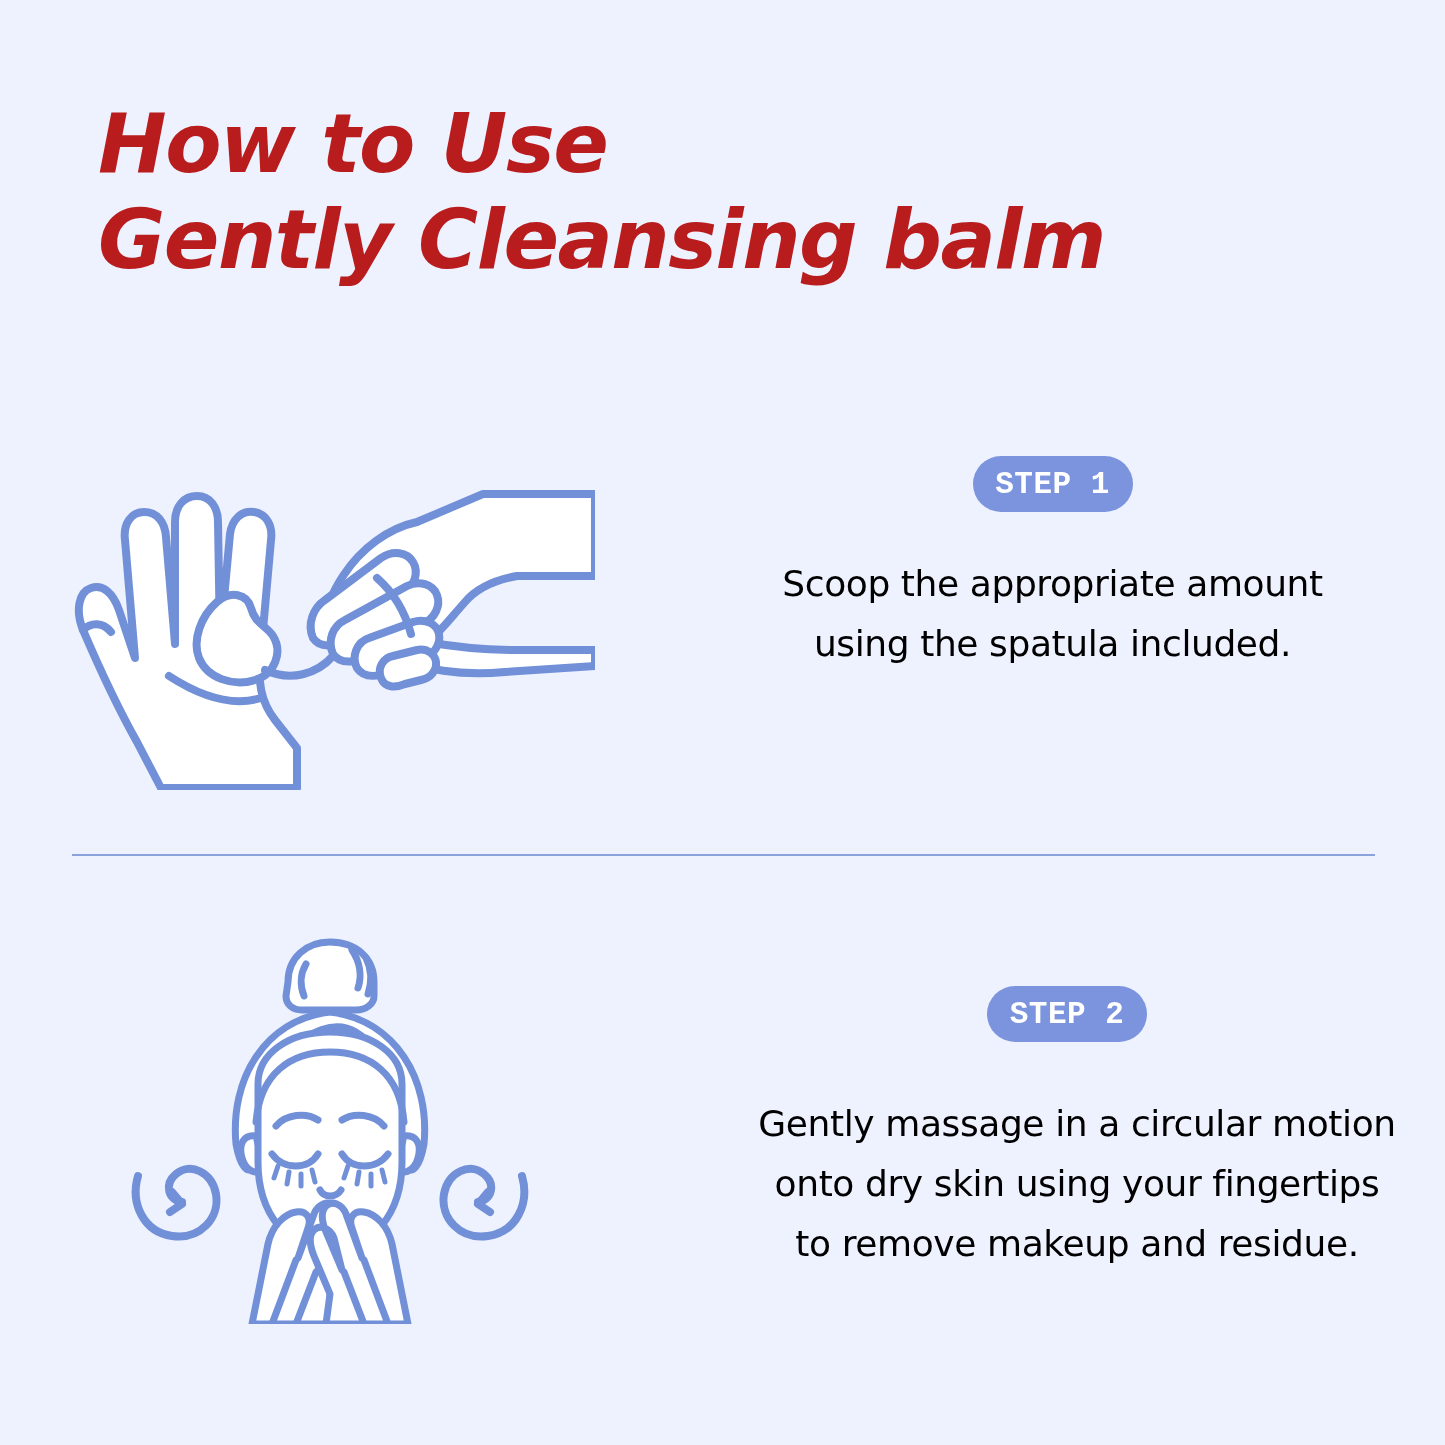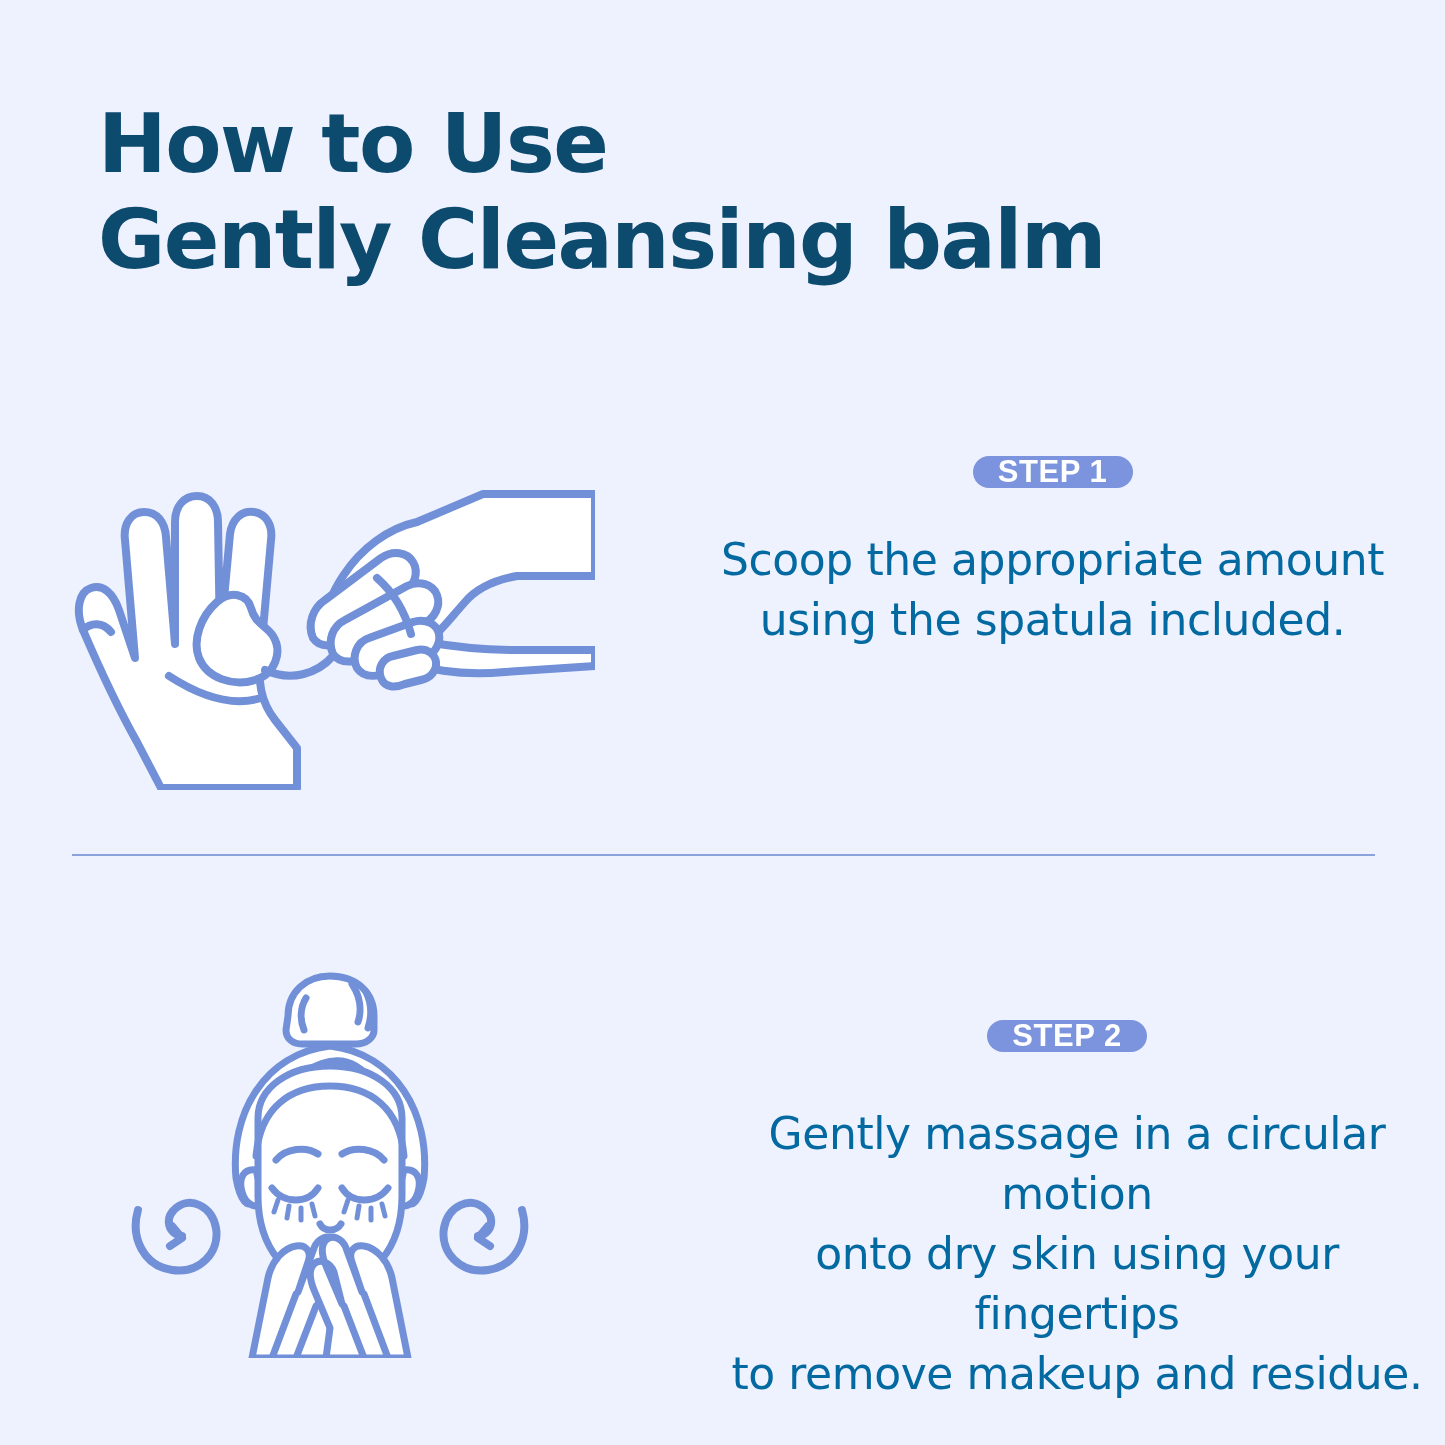--- a/index.html
+++ b/index.html
@@ -23,39 +23,40 @@
 
   
   .title-block {
     position: absolute;
     left: 98px;
     top: 96px;
     width: 1100px;
   }
   .title-line {
     display: block;
-    color: #0c4a6e;
+    color: #b91c1c;
     font-family: "DejaVu Sans", sans-serif;
     font-weight: 700;
     font-size: 82px;
     line-height: 96px;
     letter-spacing: -1.5px;
     white-space: nowrap;
+    font-style: italic;
   }
 
   
   .step-row {
     position: absolute;
     left: 0;
     width: 1445px;
     display: flex;
     align-items: flex-start;
   }
   #step-row-1 { top: 430px; height: 390px; }
-  #step-row-2 { top: 948px; height: 420px; gap: 29px; }
+  #step-row-2 { top: 914px; height: 420px; gap: 29px; }
 
   .illustration-cell {
     width: 660px;
     display: flex;
     justify-content: center;
     align-items: flex-start;
   }
   .text-cell {
     flex: 1;
     display: flex;
@@ -64,37 +65,37 @@
   }
 
   
   .step-badge {
     display: inline-flex;
     align-items: center;
     justify-content: center;
     background: #7b94dd;
     color: #ffffff;
     border-radius: 999px;
-    font-family: Liberation Sans, sans-serif;
+    font-family: Liberation Mono, monospace;
     font-weight: 700;
     font-size: 31px;
     letter-spacing: 0.5px;
     width: 160px;
-    height: 32px;
+    height: 56px;
     box-sizing: border-box;
   }
   #step-row-1 .step-badge { margin-top: 26px; }
   #step-row-2 .step-badge { margin-top: 72px; }
 
   
   .step-desc {
-    color: #0369a1;
+    color: #000000;
     font-family: "DejaVu Sans", sans-serif;
     font-weight: 400;
-    font-size: 44px;
+    font-size: 36px;
     line-height: 60px;
     text-align: center;
     letter-spacing: -0.4px;
     white-space: pre-line;
   }
   #step-row-1 .step-desc { margin-top: 42px; }
   #step-row-2 .step-desc { margin-top: 52px; margin-left: 20px; }
 
   
   .divider {

